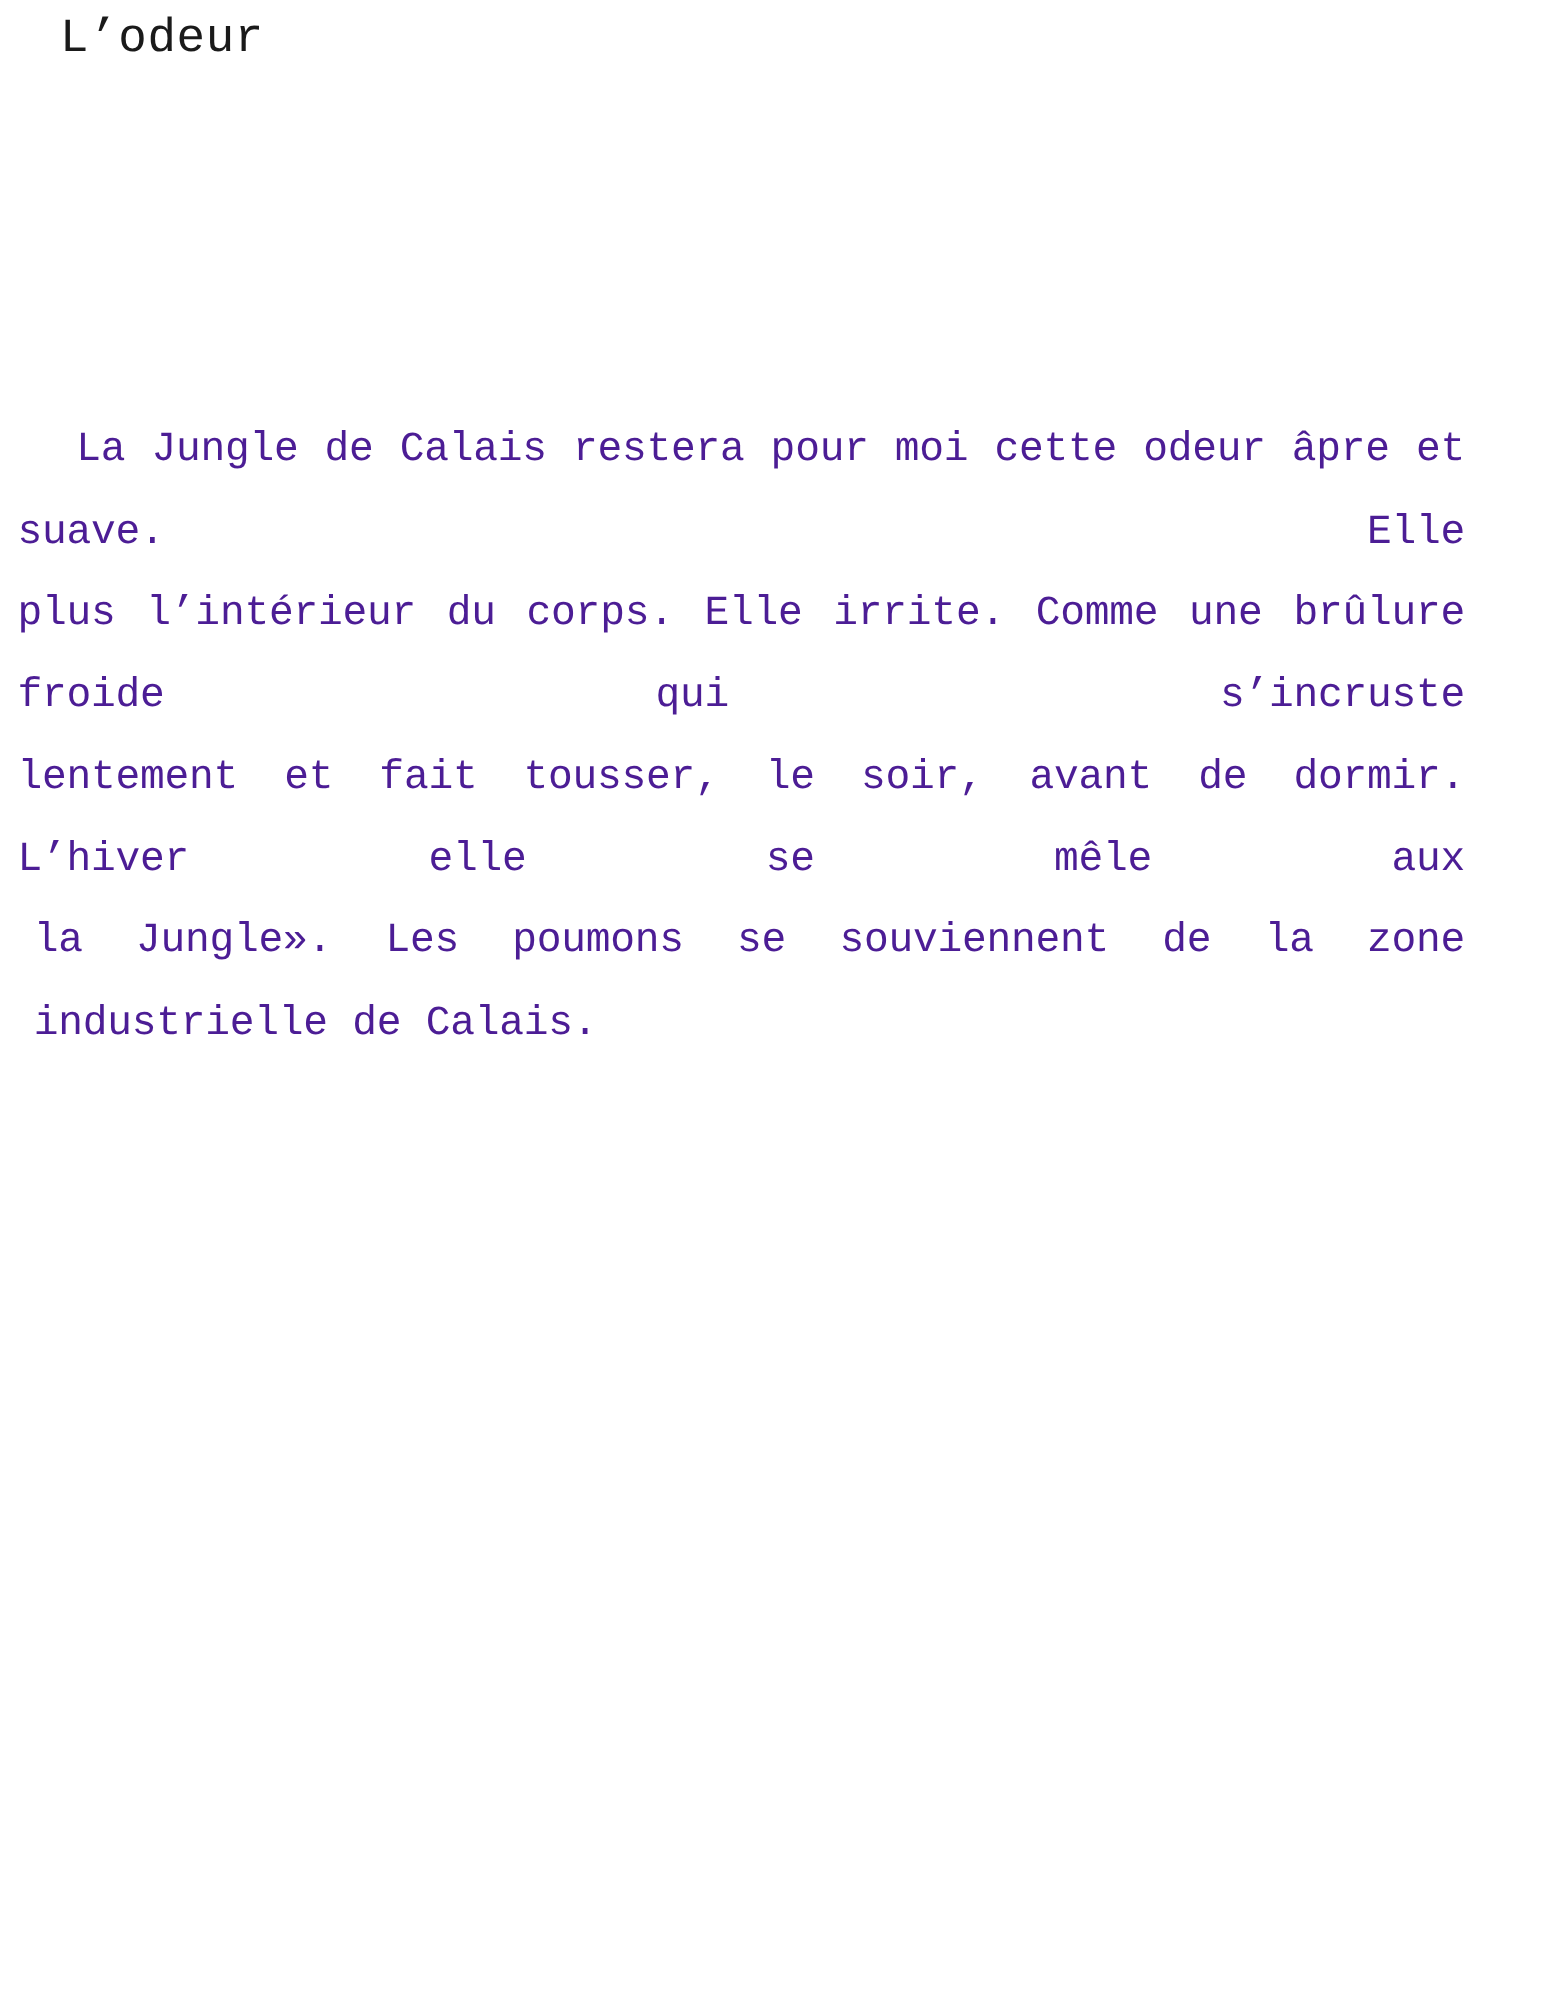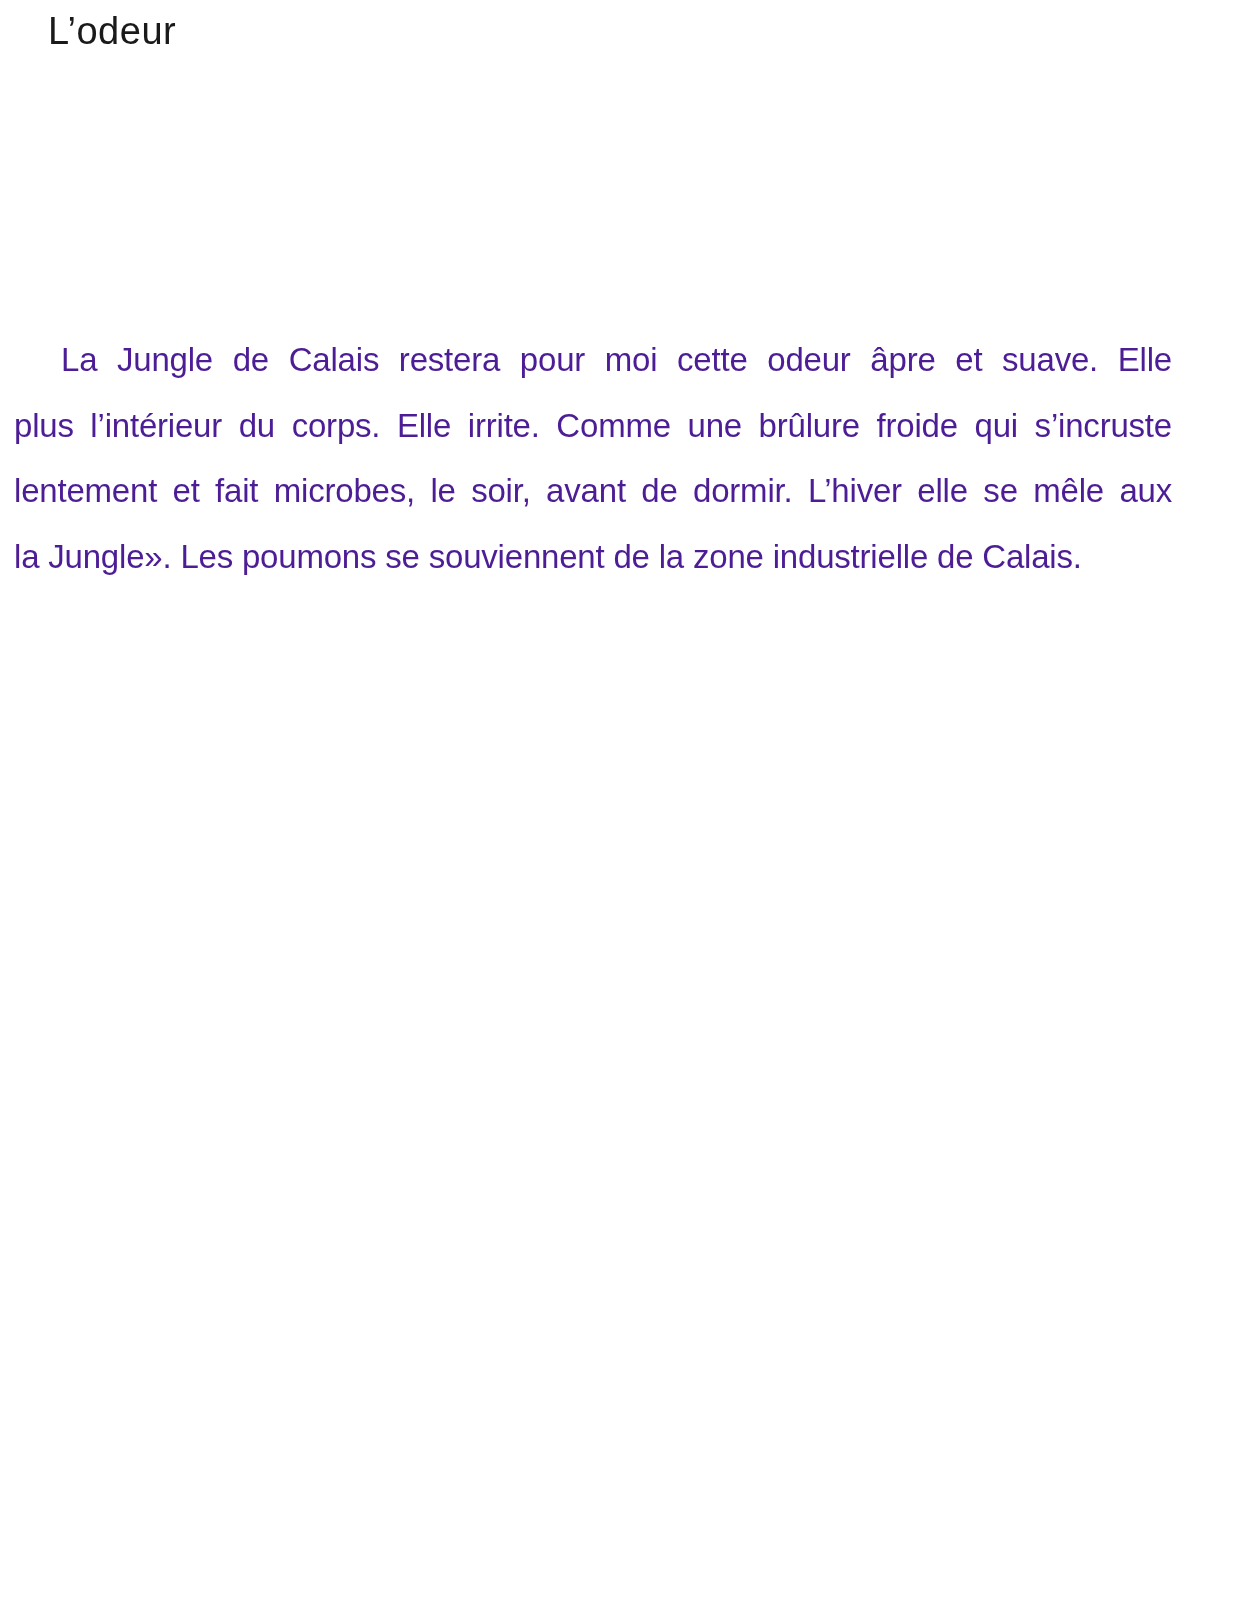--- a/index.html
+++ b/index.html
@@ -5,21 +5,21 @@
   html, body {
     margin: 0;
     padding: 0;
     background: #ffffff;
   }
   .page {
     position: relative;
     width: 1253px;
     height: 1324px;
     background: #ffffff;
-    font-family: Liberation Sans, sans-serif;
+    font-family: Liberation Mono, monospace;
     color: #1a1a1a;
     overflow: hidden;
   }
   .chapter-title {
     position: absolute;
     left: 48px;
     top: 10px;
     font-size: 38px;
     font-weight: 300;
     letter-spacing: 0.5px;
@@ -40,20 +40,21 @@
   .pline {
     text-align: justify;
     text-align-last: justify;
     white-space: normal;
   }
   .pline.first {
     text-indent: 47px;
   }
   .pline.last {
     text-align-last: left;
+    margin-left: 13px;
   }
   .page-footer {
     position: absolute;
     left: 14px;
     top: 1550px;
     width: 1158px;
     text-align: center;
     font-size: 31px;
     font-weight: 300;
     color: #1a1a1a;
@@ -62,19 +63,19 @@
 </head>
 <body>
 
 <div class="page">
 
   <h1 class="chapter-title">L’odeur</h1>
 
   <div class="body-text">
     <div class="pline first">La Jungle de Calais restera pour moi cette odeur âpre et suave. Elle</div>
     <div class="pline">plus l’intérieur du corps. Elle irrite. Comme une brûlure froide qui s’incruste</div>
-    <div class="pline">lentement et fait microbes, le soir, avant de dormir. L’hiver elle se mêle aux</div>
+    <div class="pline">lentement et fait tousser, le soir, avant de dormir. L’hiver elle se mêle aux</div>
     <div class="pline last">la Jungle». Les poumons se souviennent de la zone industrielle de Calais.</div>
   </div>
 
   <div class="page-footer">9</div>
 
 </div>
 
 </body></html>

